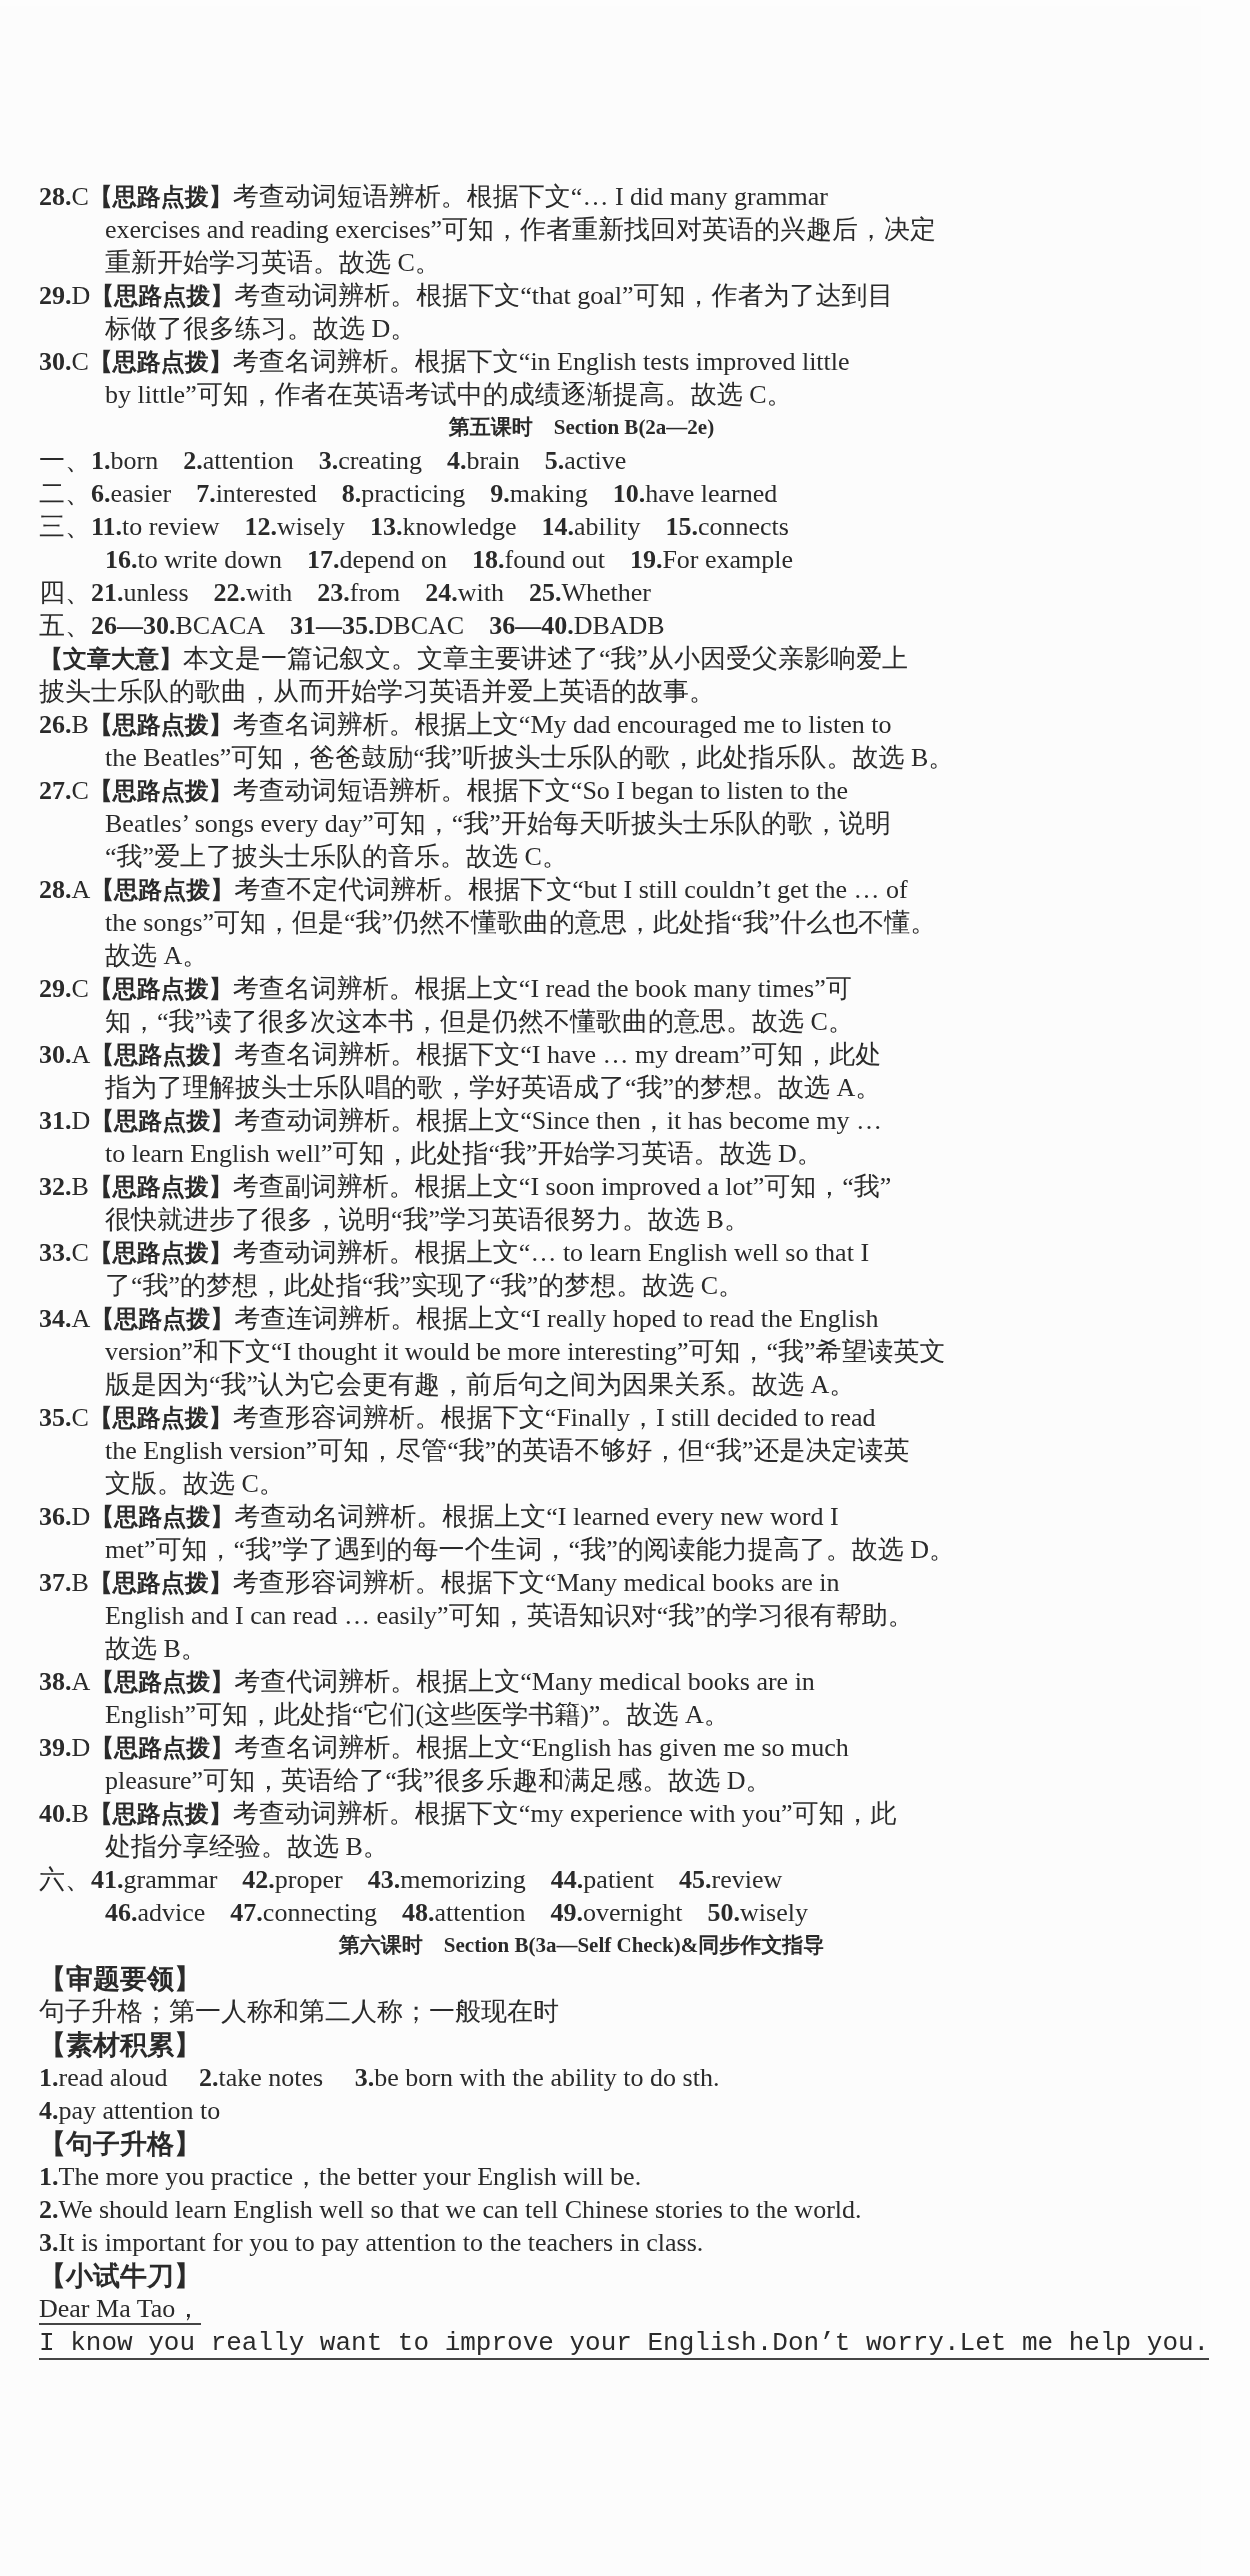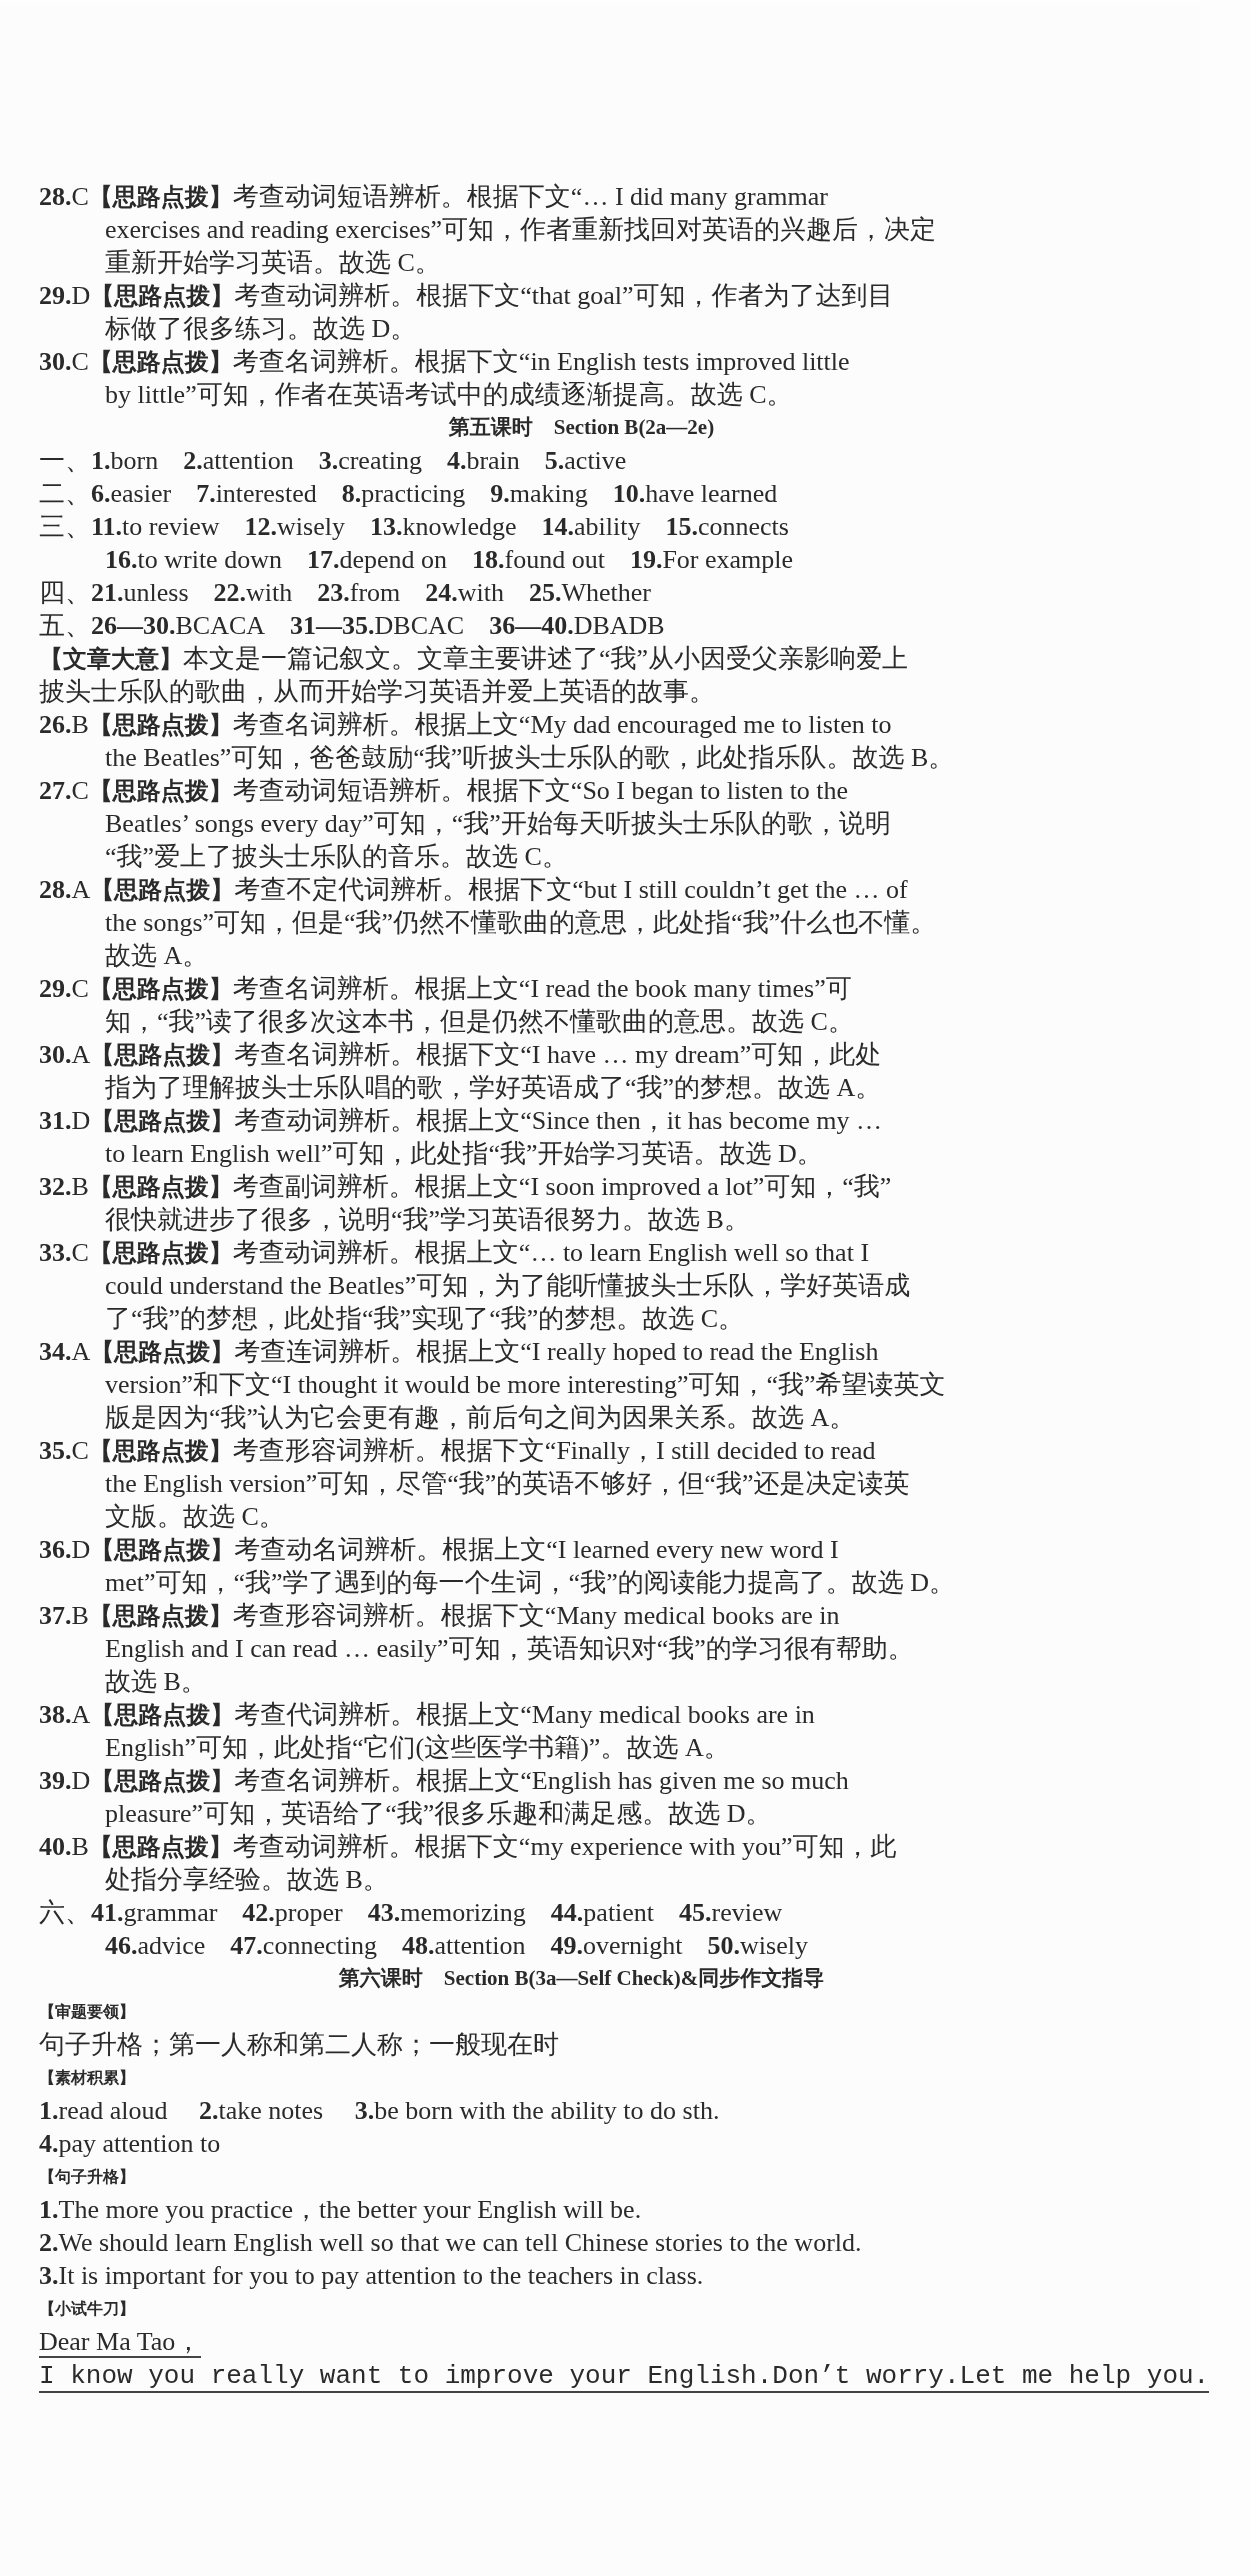--- a/index.html
+++ b/index.html
@@ -21,21 +21,21 @@
     }
     .line { white-space: nowrap; display: block; height: 33px; }
     .indent { padding-left: 66px; }
     .num { font-weight: bold; font-family: "Liberation Serif", serif; }
     .tag { font-family: "DejaVu Sans", sans-serif; font-weight: bold; font-size: 24px; }
     .section-title {
       text-align: center; font-weight: bold; font-size: 21px;
       display: block; height: 33px;
     }
     .gap { display: inline-block; width: 25px; }
-    .bold-tag { font-family: "DejaVu Sans", sans-serif; font-weight: bold; font-size: 16px; }
+    .bold-tag { font-family: "DejaVu Sans", sans-serif; font-weight: bold; font-size: 27px; }
     .underline-short { border-bottom: 2.9px double #444; display: inline-block; line-height: 29px; }
     .underline-long { border-bottom: 2.9px double #444; display: inline-block; line-height: 29px; font-family: Liberation Mono, monospace; }
   </style>
 </head>
 <body>
 
 <div class="page">
   <div class="content" id="content">
 
     <div>
@@ -96,21 +96,20 @@
         <div>
           <span class="line"><span class="num">31.</span><span>D</span><span class="tag">【思路点拨】</span><span>考查动词辨析。根据上文“Since then，it has become my …</span></span>
           <span class="line indent">to learn English well”可知，此处指“我”开始学习英语。故选 D。</span>
         </div>
         <div>
           <span class="line"><span class="num">32.</span><span>B</span><span class="tag">【思路点拨】</span><span>考查副词辨析。根据上文“I soon improved a lot”可知，“我”</span></span>
           <span class="line indent">很快就进步了很多，说明“我”学习英语很努力。故选 B。</span>
         </div>
         <div>
           <span class="line"><span class="num">33.</span><span>C</span><span class="tag">【思路点拨】</span><span>考查动词辨析。根据上文“… to learn English well so that I</span></span>
-          <span class="line indent">could understand the Beatles”可知，为了能听懂披头士乐队，学好英语成</span>
           <span class="line indent">了“我”的梦想，此处指“我”实现了“我”的梦想。故选 C。</span>
         </div>
         <div>
           <span class="line"><span class="num">34.</span><span>A</span><span class="tag">【思路点拨】</span><span>考查连词辨析。根据上文“I really hoped to read the English</span></span>
           <span class="line indent">version”和下文“I thought it would be more interesting”可知，“我”希望读英文</span>
           <span class="line indent">版是因为“我”认为它会更有趣，前后句之间为因果关系。故选 A。</span>
         </div>
         <div>
           <span class="line"><span class="num">35.</span><span>C</span><span class="tag">【思路点拨】</span><span>考查形容词辨析。根据下文“Finally，I still decided to read</span></span>
           <span class="line indent">the English version”可知，尽管“我”的英语不够好，但“我”还是决定读英</span>

